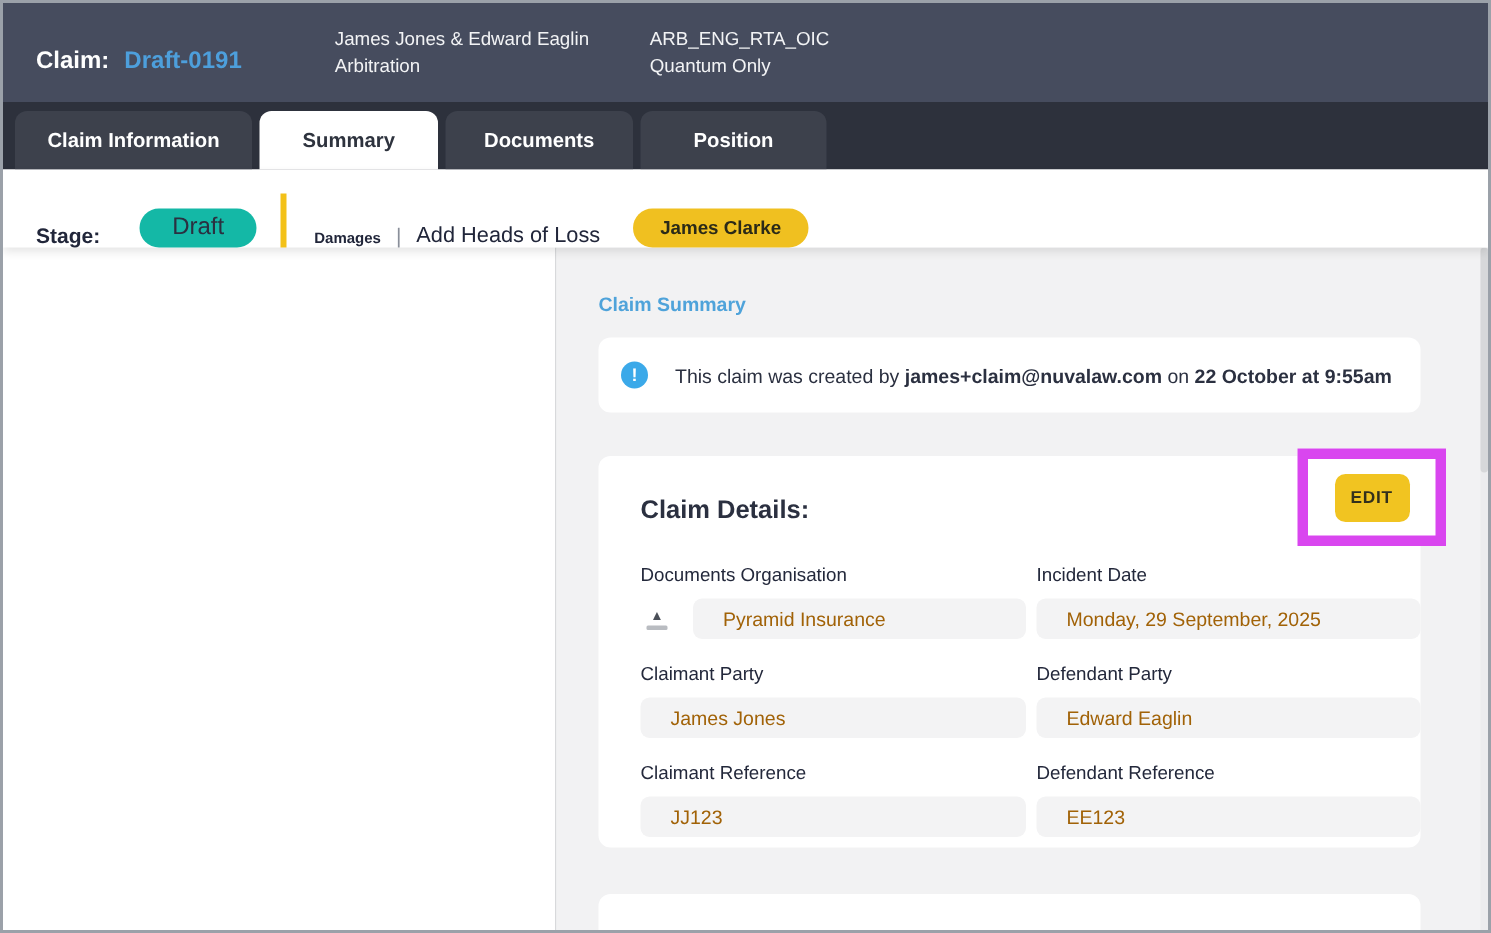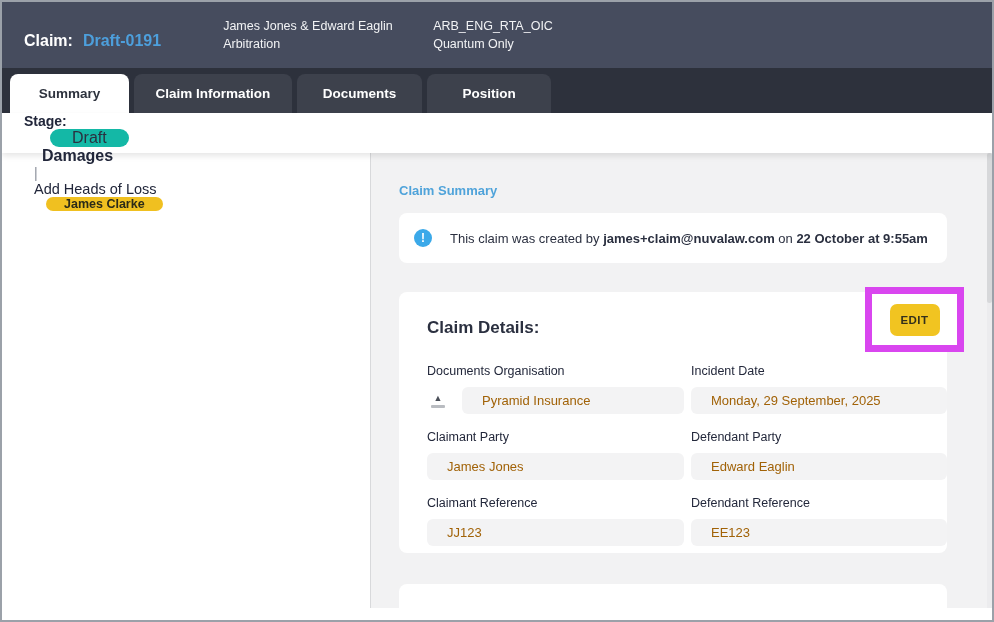--- a/index.html
+++ b/index.html
@@ -32,33 +32,32 @@
     font-size:13.5px; font-weight:bold; color:#ffffff; background:#3d414c; cursor:pointer;
   }
   .tab.active { background:#ffffff; color:#2e333e; }
   .tab-summary { width:119px; }
   .tab-claim-info { width:158px; }
   .tab-documents { width:125px; }
   .tab-position { width:124px; }
 
   
   .stage-bar {
-    height:40px; background:#ffffff; display:flex; align-items:flex-start;
+    height:52px; background:#ffffff; display:flex; align-items:flex-end;
     padding-left:22px; position:relative; z-index:3;
     box-shadow:0 3px 6px rgba(0,0,0,0.10);
-    flex-direction:column;
   }
   .stage-label { font-size:14px; font-weight:bold; color:#21263a; }
   .stage-pill {
     margin-left:26px; background:#14b8a6; color:#2b3040;
     font-size:16px; height:26px; padding:0 22px; border-radius:13px;
     display:flex; align-items:center;
   }
   .stage-divider { width:4px; height:36px; background:#f3c118; margin-left:16px; }
-  .step-name { margin-left:18px; font-size:16px; font-weight:bold; color:#21263a; }
+  .step-name { margin-left:18px; font-size:10px; font-weight:bold; color:#21263a; }
   .step-sep { margin-left:10px; font-size:14px; color:#8a8f9a; }
   .step-action { margin-left:10px; font-size:14.5px; color:#21263a; }
   .assignee-pill {
     margin-left:22px; background:#f0c020; color:#2b2a18;
     font-size:12.5px; font-weight:bold; height:26px; padding:0 18px; border-radius:13px;
     display:flex; align-items:center;
   }
 
   
   .content { display:flex; height:455px; position:relative; }
@@ -142,25 +141,25 @@
       <div>James Jones &amp; Edward Eaglin</div>
       <div>Arbitration</div>
     </div>
     <div class="header-block second">
       <div>ARB_ENG_RTA_OIC</div>
       <div>Quantum Only</div>
     </div>
   </div>
 
   <div class="tab-bar">
+    <div class="tab tab-claim-info">
+      <span>Claim Information</span>
+    </div>
     <div class="tab tab-summary active">
       <span>Summary</span>
-    </div>
-    <div class="tab tab-claim-info">
-      <span>Claim Information</span>
     </div>
     <div class="tab tab-documents">
       <span>Documents</span>
     </div>
     <div class="tab tab-position">
       <span>Position</span>
     </div>
   </div>
 
   <div class="stage-bar">

